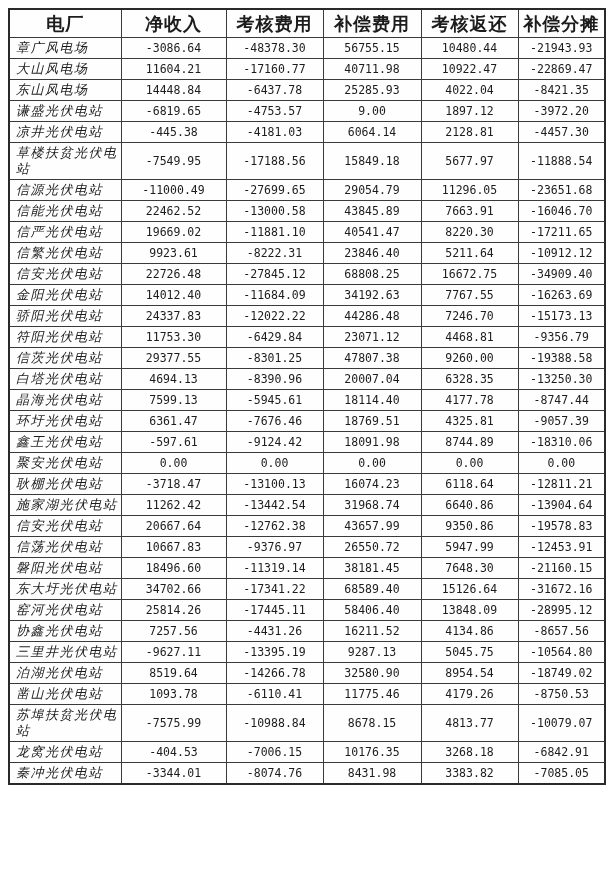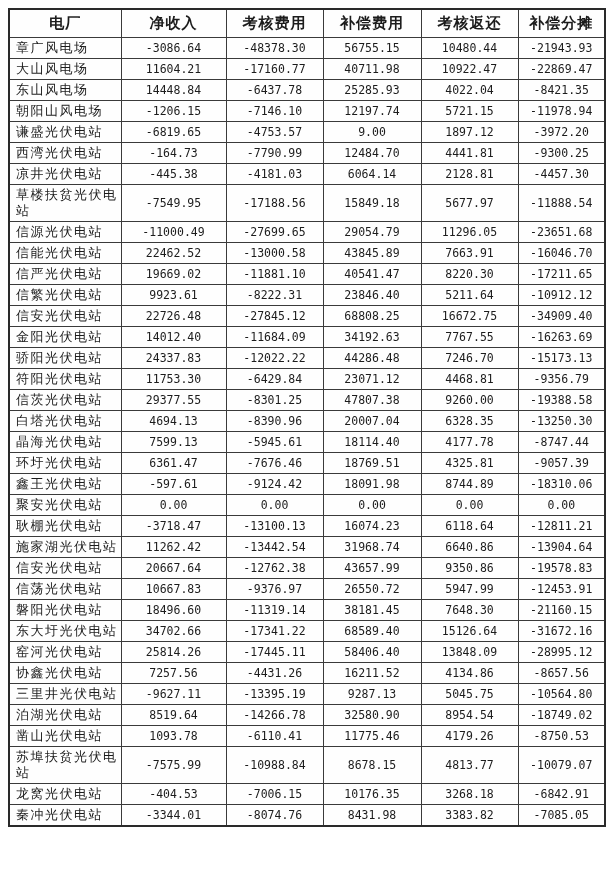--- a/index.html
+++ b/index.html
@@ -21,34 +21,35 @@
     width: 596px;
     border: 2px solid #2a2a2a;
     background: #fefefe;
   }
   table.settlement th,
   table.settlement td {
     border: 1px solid #3a3a3a;
     overflow: hidden;
   }
   table.settlement th {
-    font-size: 15px;
+    font-size: 18px;
     font-weight: bold;
     padding: 5px 2px;
     text-align: center;
     letter-spacing: 1px;
     line-height: 17px;
   }
   table.settlement td.name {
     font-size: 13px;
     text-align: left;
     padding: 2px 3px 2px 6px;
     letter-spacing: 1.5px;
     line-height: 16px;
     word-break: break-all;
+    font-style: italic;
   }
   table.settlement td.num {
     font-family: "DejaVu Sans Mono", monospace;
     font-size: 11.5px;
     text-align: center;
     padding: 2px 0;
     line-height: 16px;
     white-space: nowrap;
   }
 </style>
@@ -94,44 +95,28 @@
         </tr>
         <tr>
           <td class="name">东山风电场</td>
           <td class="num">14448.84</td>
           <td class="num">-6437.78</td>
           <td class="num">25285.93</td>
           <td class="num">4022.04</td>
           <td class="num">-8421.35</td>
         </tr>
         <tr>
-          <td class="name">朝阳山风电场</td>
-          <td class="num">-1206.15</td>
-          <td class="num">-7146.10</td>
-          <td class="num">12197.74</td>
-          <td class="num">5721.15</td>
-          <td class="num">-11978.94</td>
-        </tr>
-        <tr>
           <td class="name">谦盛光伏电站</td>
           <td class="num">-6819.65</td>
           <td class="num">-4753.57</td>
           <td class="num">9.00</td>
           <td class="num">1897.12</td>
           <td class="num">-3972.20</td>
         </tr>
         <tr>
-          <td class="name">西湾光伏电站</td>
-          <td class="num">-164.73</td>
-          <td class="num">-7790.99</td>
-          <td class="num">12484.70</td>
-          <td class="num">4441.81</td>
-          <td class="num">-9300.25</td>
-        </tr>
-        <tr>
           <td class="name">凉井光伏电站</td>
           <td class="num">-445.38</td>
           <td class="num">-4181.03</td>
           <td class="num">6064.14</td>
           <td class="num">2128.81</td>
           <td class="num">-4457.30</td>
         </tr>
         <tr>
           <td class="name">草楼扶贫光伏电站</td>
           <td class="num">-7549.95</td>

